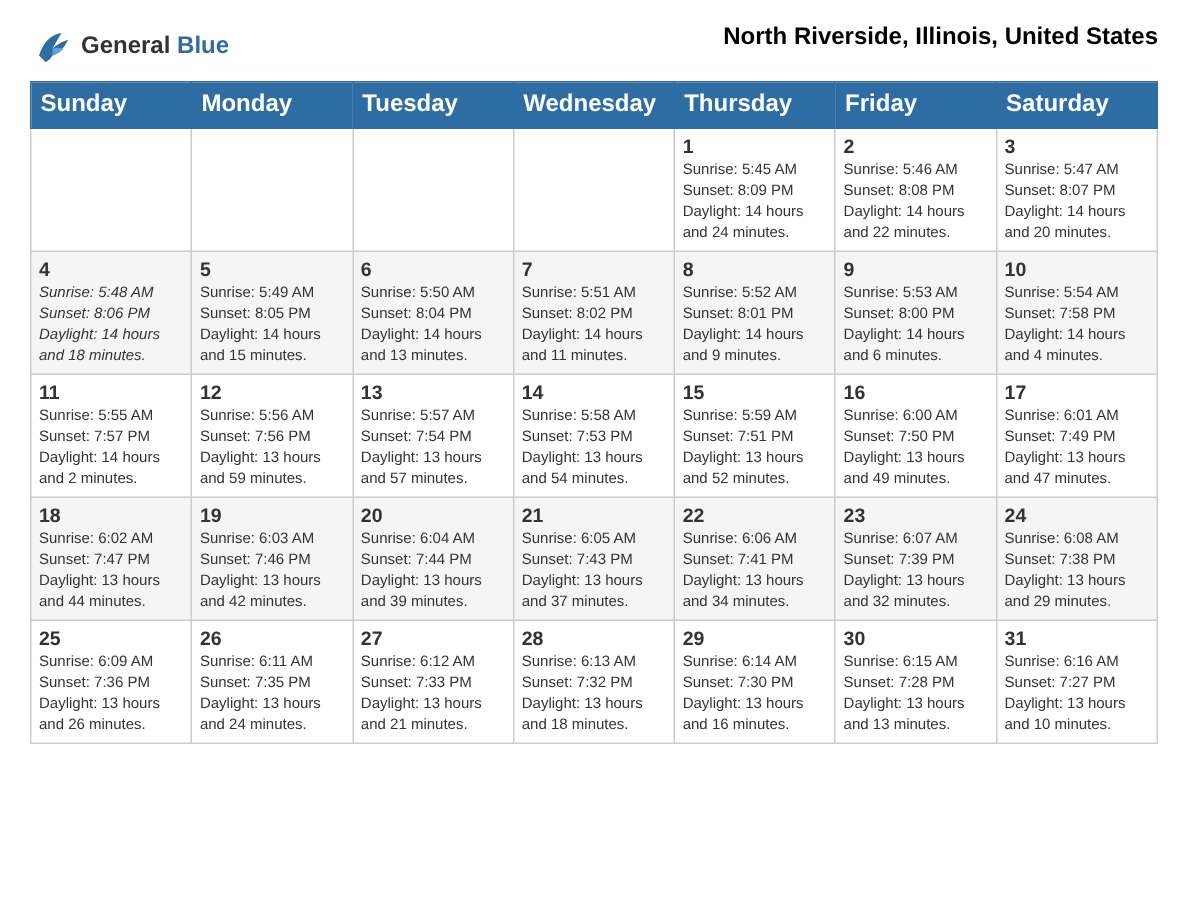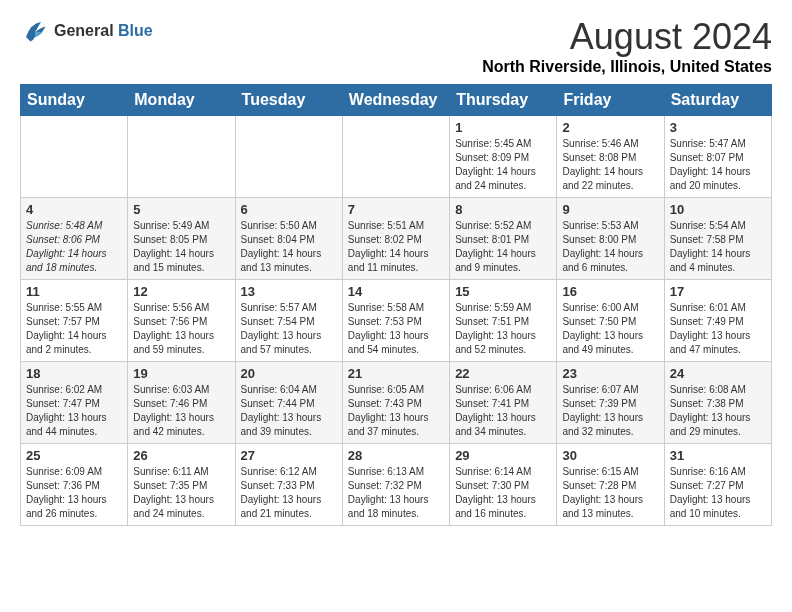--- a/index.html
+++ b/index.html
@@ -91,21 +91,20 @@
       <path d="M8 28 Q14 10 28 8 Q22 18 20 22 Q26 16 34 14 Q28 26 20 28 Q18 32 14 34 Z" fill="#2e6da4"></path>
       <path d="M20 22 Q24 20 30 22 Q26 26 20 28 Z" fill="#5ba3d0"></path>
     </svg>
     <div>
       <div style="font-size:16px; font-weight:bold; color:#333;">General
         <span style="color:#2e6da4;">Blue</span>
       </div>
     </div>
   </div>
   <div class="title-section">
-    <div class="month-title">August 2024</div>
     <div class="subtitle">North Riverside, Illinois, United States</div>
   </div>
 </div>
 
 <table class="calendar-table">
   <thead>
     <tr>
     <th>Sunday</th>
         <th>Monday</th>
         <th>Tuesday</th>

